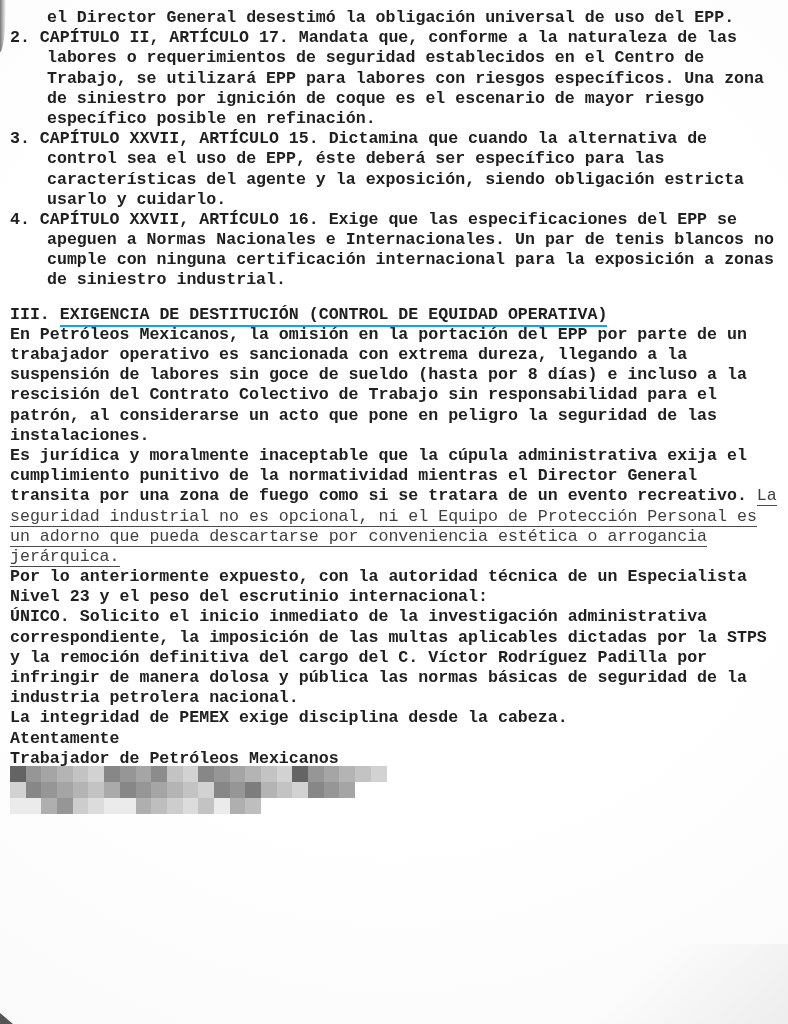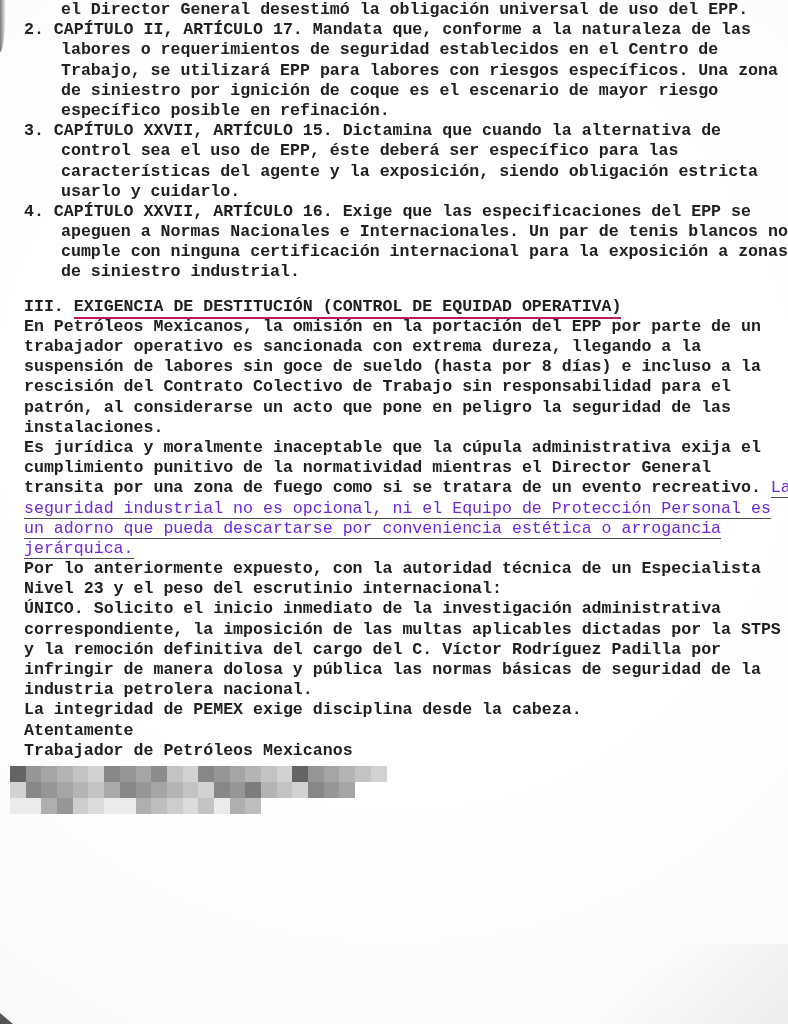--- a/index.html
+++ b/index.html
@@ -8,39 +8,38 @@
     position: relative;
     overflow: hidden;
     background: radial-gradient(circle at 50% 40%, #ffffff 55%, #fafafa 100%);
     font-family: "Liberation Mono", "DejaVu Sans Mono", monospace;
   }
   .page { position: absolute; inset: 0; }
 
   
   #doc-lines {
     position: absolute;
-    left: 10px; top: 0; right: 0;
+    left: 10px; top: 8px; right: 0;
     font-size: 16.6px;
     line-height: 20.2px;
     color: #202020;
     white-space: pre;
-    margin-left: 14px;
   }
   .text-line { height: 20.2px; }
   .text-line.indent { padding-left: 37px; }
   .text-line.gap-before { margin-top: 14px; }
   .seg-bold { font-weight: bold; }
   .seg-bold-underline {
     font-weight: bold;
-    border-bottom: 2px solid #be185d;
+    border-bottom: 2px solid #0ea5e9;
     padding-bottom: 1px;
   }
   .seg-regular-underline {
     font-weight: normal;
-    color: #6d28d9;
+    color: #404040;
     border-bottom: 1.5px solid #4a4a4a;
   }
 
   
   #redaction {
     position: absolute;
     left: 10px; top: 766px;
   }
   .px-row { display: flex; height: 16px; }
   .px-cell { width: 15.7px; height: 16px; }

